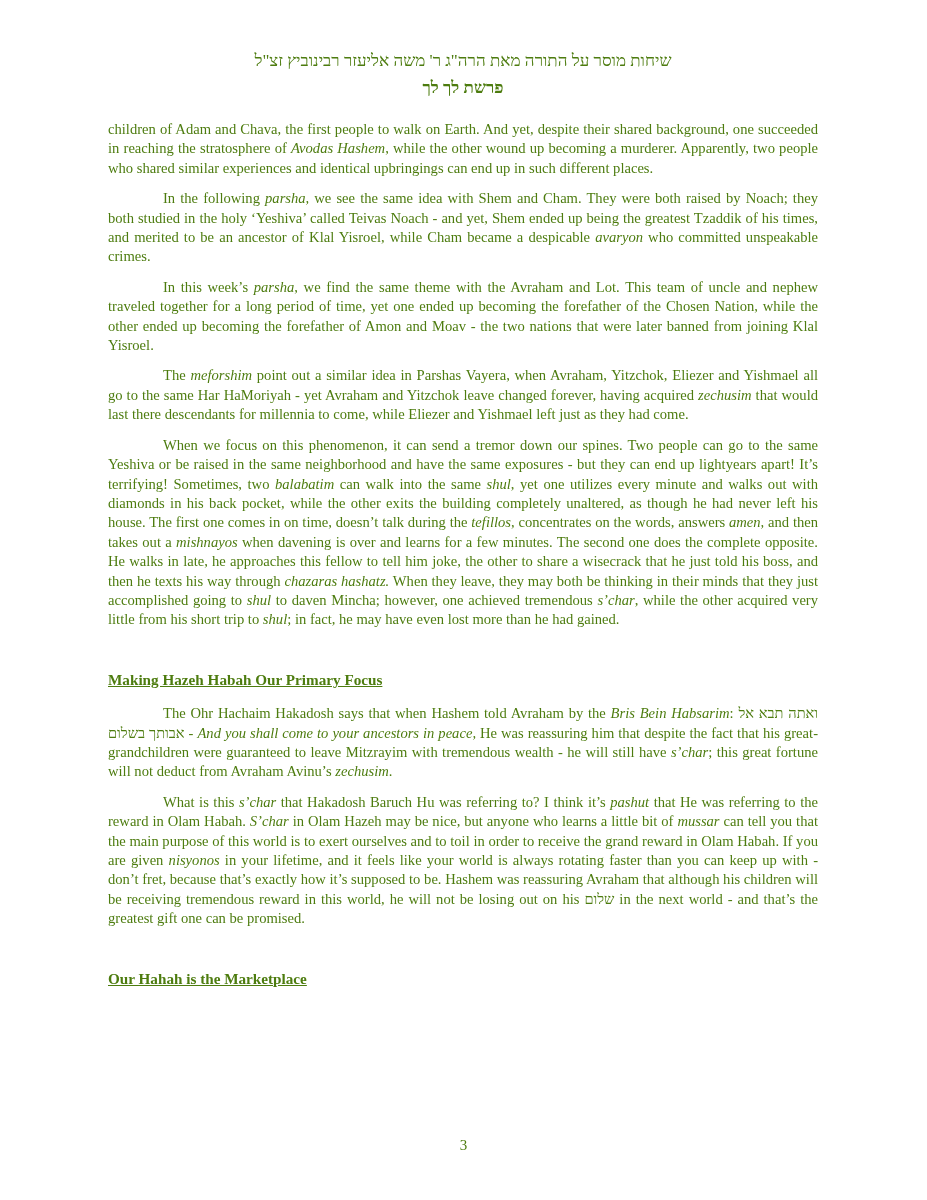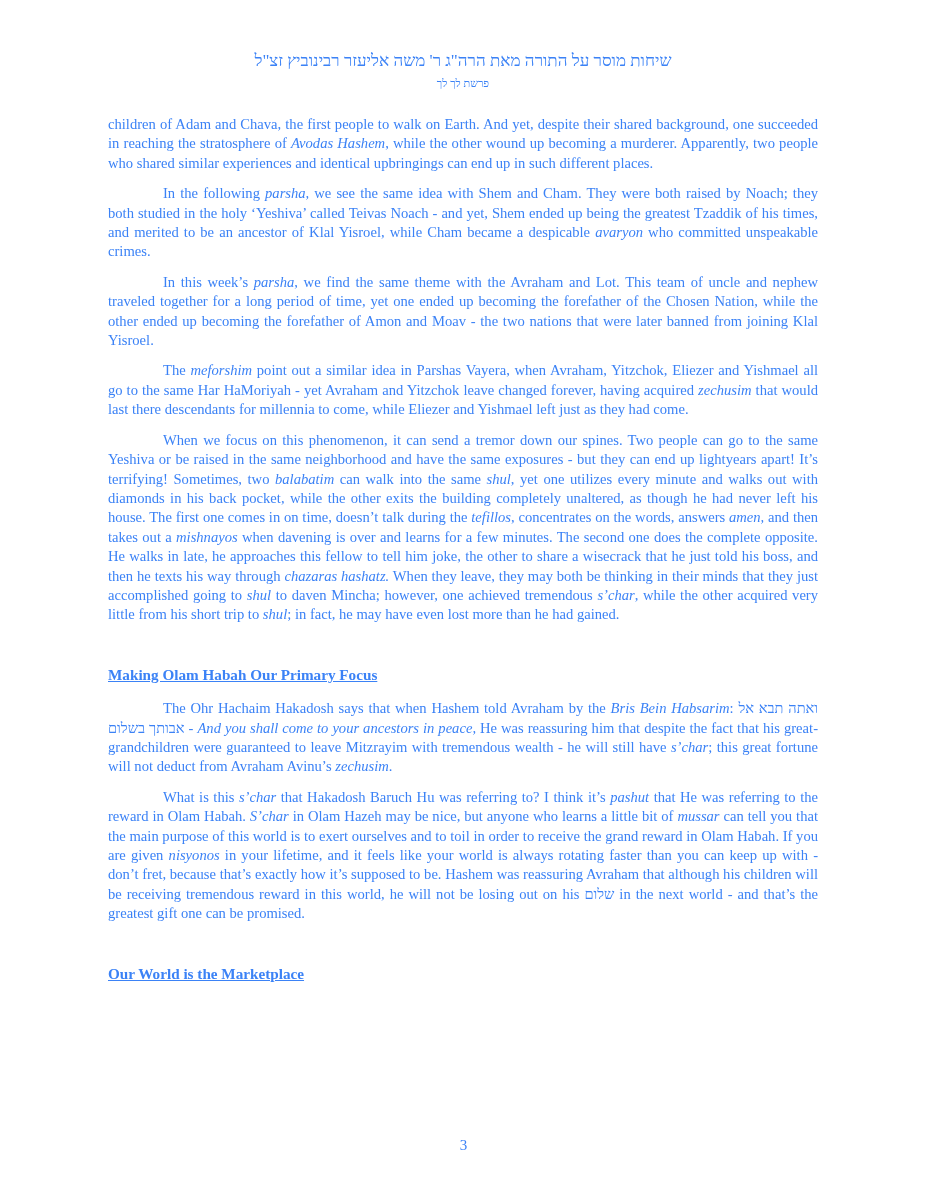--- a/index.html
+++ b/index.html
@@ -8,34 +8,35 @@
     background: #ffffff;
   }
   .page {
     position: relative;
     width: 927px;
     height: 1200px;
     background: #ffffff;
     box-sizing: border-box;
     padding: 50px 109px 0 108px;
     font-family: "Liberation Serif", "DejaVu Serif", serif;
-    color: #3b82f6;
+    color: #4d7c0f;
     overflow: hidden;
   }
   .doc-header { text-align: center; }
   .hebrew-title {
     font-size: 17px;
     line-height: 22px;
     direction: rtl;
     font-family: "Liberation Serif", "DejaVu Sans", serif;
   }
   .hebrew-subtitle {
-    font-size: 11px;
+    font-size: 17px;
     line-height: 22px;
-    font-weight: normal;
+    font-weight: bold;
+    margin-top: 5px;
     direction: rtl;
     font-family: "Liberation Serif", "DejaVu Sans", serif;
   }
   .doc-body {
     margin-top: 21px;
     font-size: 14.6px;
     line-height: 19.4px;
   }
   .para {
     margin: 11px 0 9px 0;
@@ -71,20 +72,20 @@
     <div class="hebrew-title">שיחות מוסר על התורה מאת הרה"ג ר' משה אליעזר רבינוביץ זצ"ל</div>
     <div class="hebrew-subtitle">פרשת לך לך</div>
   </div>
 
   <div class="doc-body">
       <p class="para"><span>children of Adam and Chava, the first people to walk on Earth. And yet, despite their shared background, one succeeded in reaching the stratosphere of </span><span class="it">Avodas Hashem</span><span>, while the other wound up becoming a murderer. Apparently, two people who shared similar experiences and identical upbringings can end up in such different places.</span></p>
       <p class="para indent"><span>In the following </span><span class="it">parsha,</span><span> we see the same idea with Shem and Cham. They were both raised by Noach; they both studied in the holy ‘Yeshiva’ called Teivas Noach - and yet, Shem ended up being the greatest Tzaddik of his times, and merited to be an ancestor of Klal Yisroel, while Cham became a despicable </span><span class="it">avaryon</span><span> who committed unspeakable crimes.</span></p>
       <p class="para indent"><span>In this week’s </span><span class="it">parsha</span><span>, we find the same theme with the Avraham and Lot. This team of uncle and nephew traveled together for a long period of time, yet one ended up becoming the forefather of the Chosen Nation, while the other ended up becoming the forefather of Amon and Moav - the two nations that were later banned from joining Klal Yisroel.</span></p>
       <p class="para indent"><span>The </span><span class="it">meforshim</span><span> point out a similar idea in Parshas Vayera, when Avraham, Yitzchok, Eliezer and Yishmael all go to the same Har HaMoriyah - yet Avraham and Yitzchok leave changed forever, having acquired </span><span class="it">zechusim</span><span> that would last there descendants for millennia to come, while Eliezer and Yishmael left just as they had come.</span></p>
       <p class="para indent"><span>When we focus on this phenomenon, it can send a tremor down our spines. Two people can go to the same Yeshiva or be raised in the same neighborhood and have the same exposures - but they can end up lightyears apart! It’s terrifying! Sometimes, two </span><span class="it">balabatim</span><span> can walk into the same </span><span class="it">shul</span><span>, yet one utilizes every minute and walks out with diamonds in his back pocket, while the other exits the building completely unaltered, as though he had never left his house. The first one comes in on time, doesn’t talk during the </span><span class="it">tefillos</span><span>, concentrates on the words, answers </span><span class="it">amen,</span><span> and then takes out a </span><span class="it">mishnayos</span><span> when davening is over and learns for a few minutes. The second one does the complete opposite. He walks in late, he approaches this fellow to tell him joke, the other to share a wisecrack that he just told his boss, and then he texts his way through </span><span class="it">chazaras hashatz.</span><span> When they leave, they may both be thinking in their minds that they just accomplished going to </span><span class="it">shul</span><span> to daven Mincha; however, one achieved tremendous </span><span class="it">s’char</span><span>, while the other acquired very little from his short trip to </span><span class="it">shul</span><span>; in fact, he may have even lost more than he had gained.</span></p>
-      <div class="section-heading">Making Olam Habah Our Primary Focus</div>
+      <div class="section-heading">Making Hazeh Habah Our Primary Focus</div>
       <p class="para indent"><span>The Ohr Hachaim Hakadosh says that when Hashem told Avraham by the </span><span class="it">Bris Bein Habsarim</span><span>: </span><span class="hebrew" dir="rtl">ואתה תבא אל אבותך בשלום</span><span> - </span><span class="it">And you shall come to your ancestors in peace,</span><span> He was reassuring him that despite the fact that his great-grandchildren were guaranteed to leave Mitzrayim with tremendous wealth - he will still have </span><span class="it">s’char</span><span>; this great fortune will not deduct from Avraham Avinu’s </span><span class="it">zechusim</span><span>.</span></p>
       <p class="para indent"><span>What is this </span><span class="it">s’char</span><span> that Hakadosh Baruch Hu was referring to? I think it’s </span><span class="it">pashut</span><span> that He was referring to the reward in Olam Habah. </span><span class="it">S’char</span><span> in Olam Hazeh may be nice, but anyone who learns a little bit of </span><span class="it">mussar</span><span> can tell you that the main purpose of this world is to exert ourselves and to toil in order to receive the grand reward in Olam Habah. If you are given </span><span class="it">nisyonos</span><span> in your lifetime, and it feels like your world is always rotating faster than you can keep up with - don’t fret, because that’s exactly how it’s supposed to be. Hashem was reassuring Avraham that although his children will be receiving tremendous reward in this world, he will not be losing out on his </span><span class="hebrew" dir="rtl">שלום</span><span> in the next world - and that’s the greatest gift one can be promised.</span></p>
-      <div class="section-heading">Our World is the Marketplace</div>
+      <div class="section-heading">Our Hahah is the Marketplace</div>
     </div>
 
   <div class="page-number">3</div>
 </div>
 
 </body></html>

